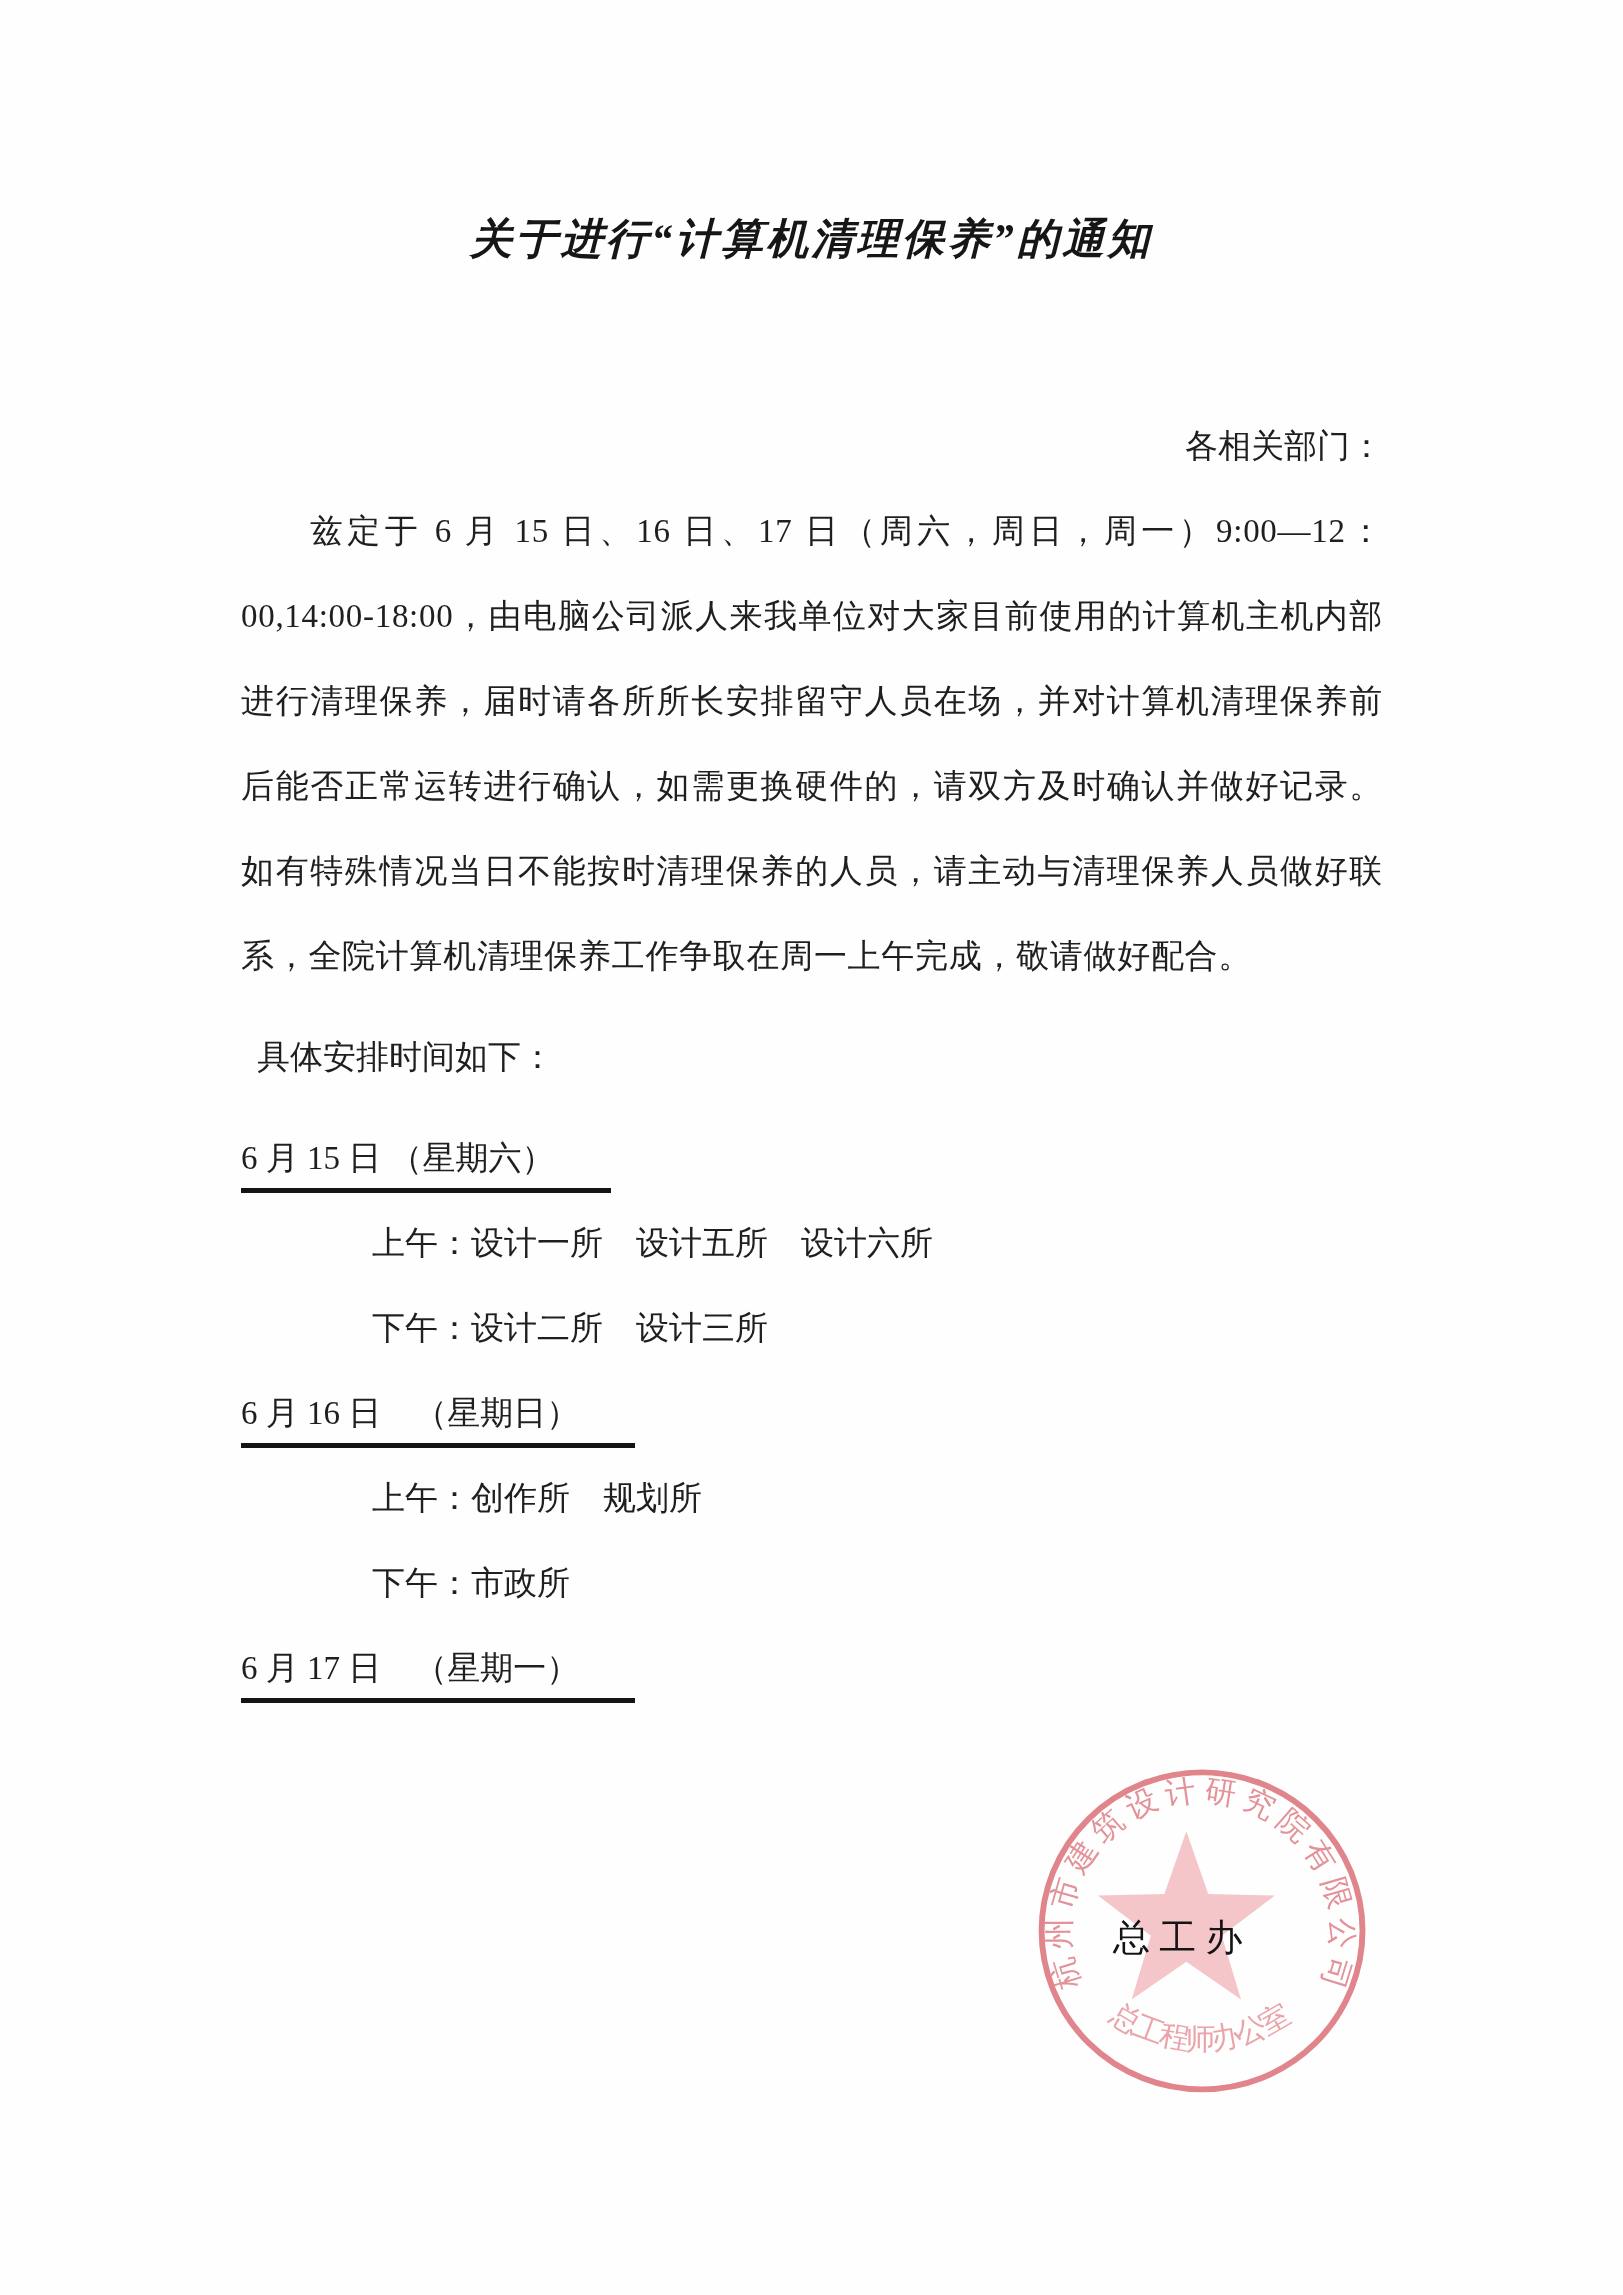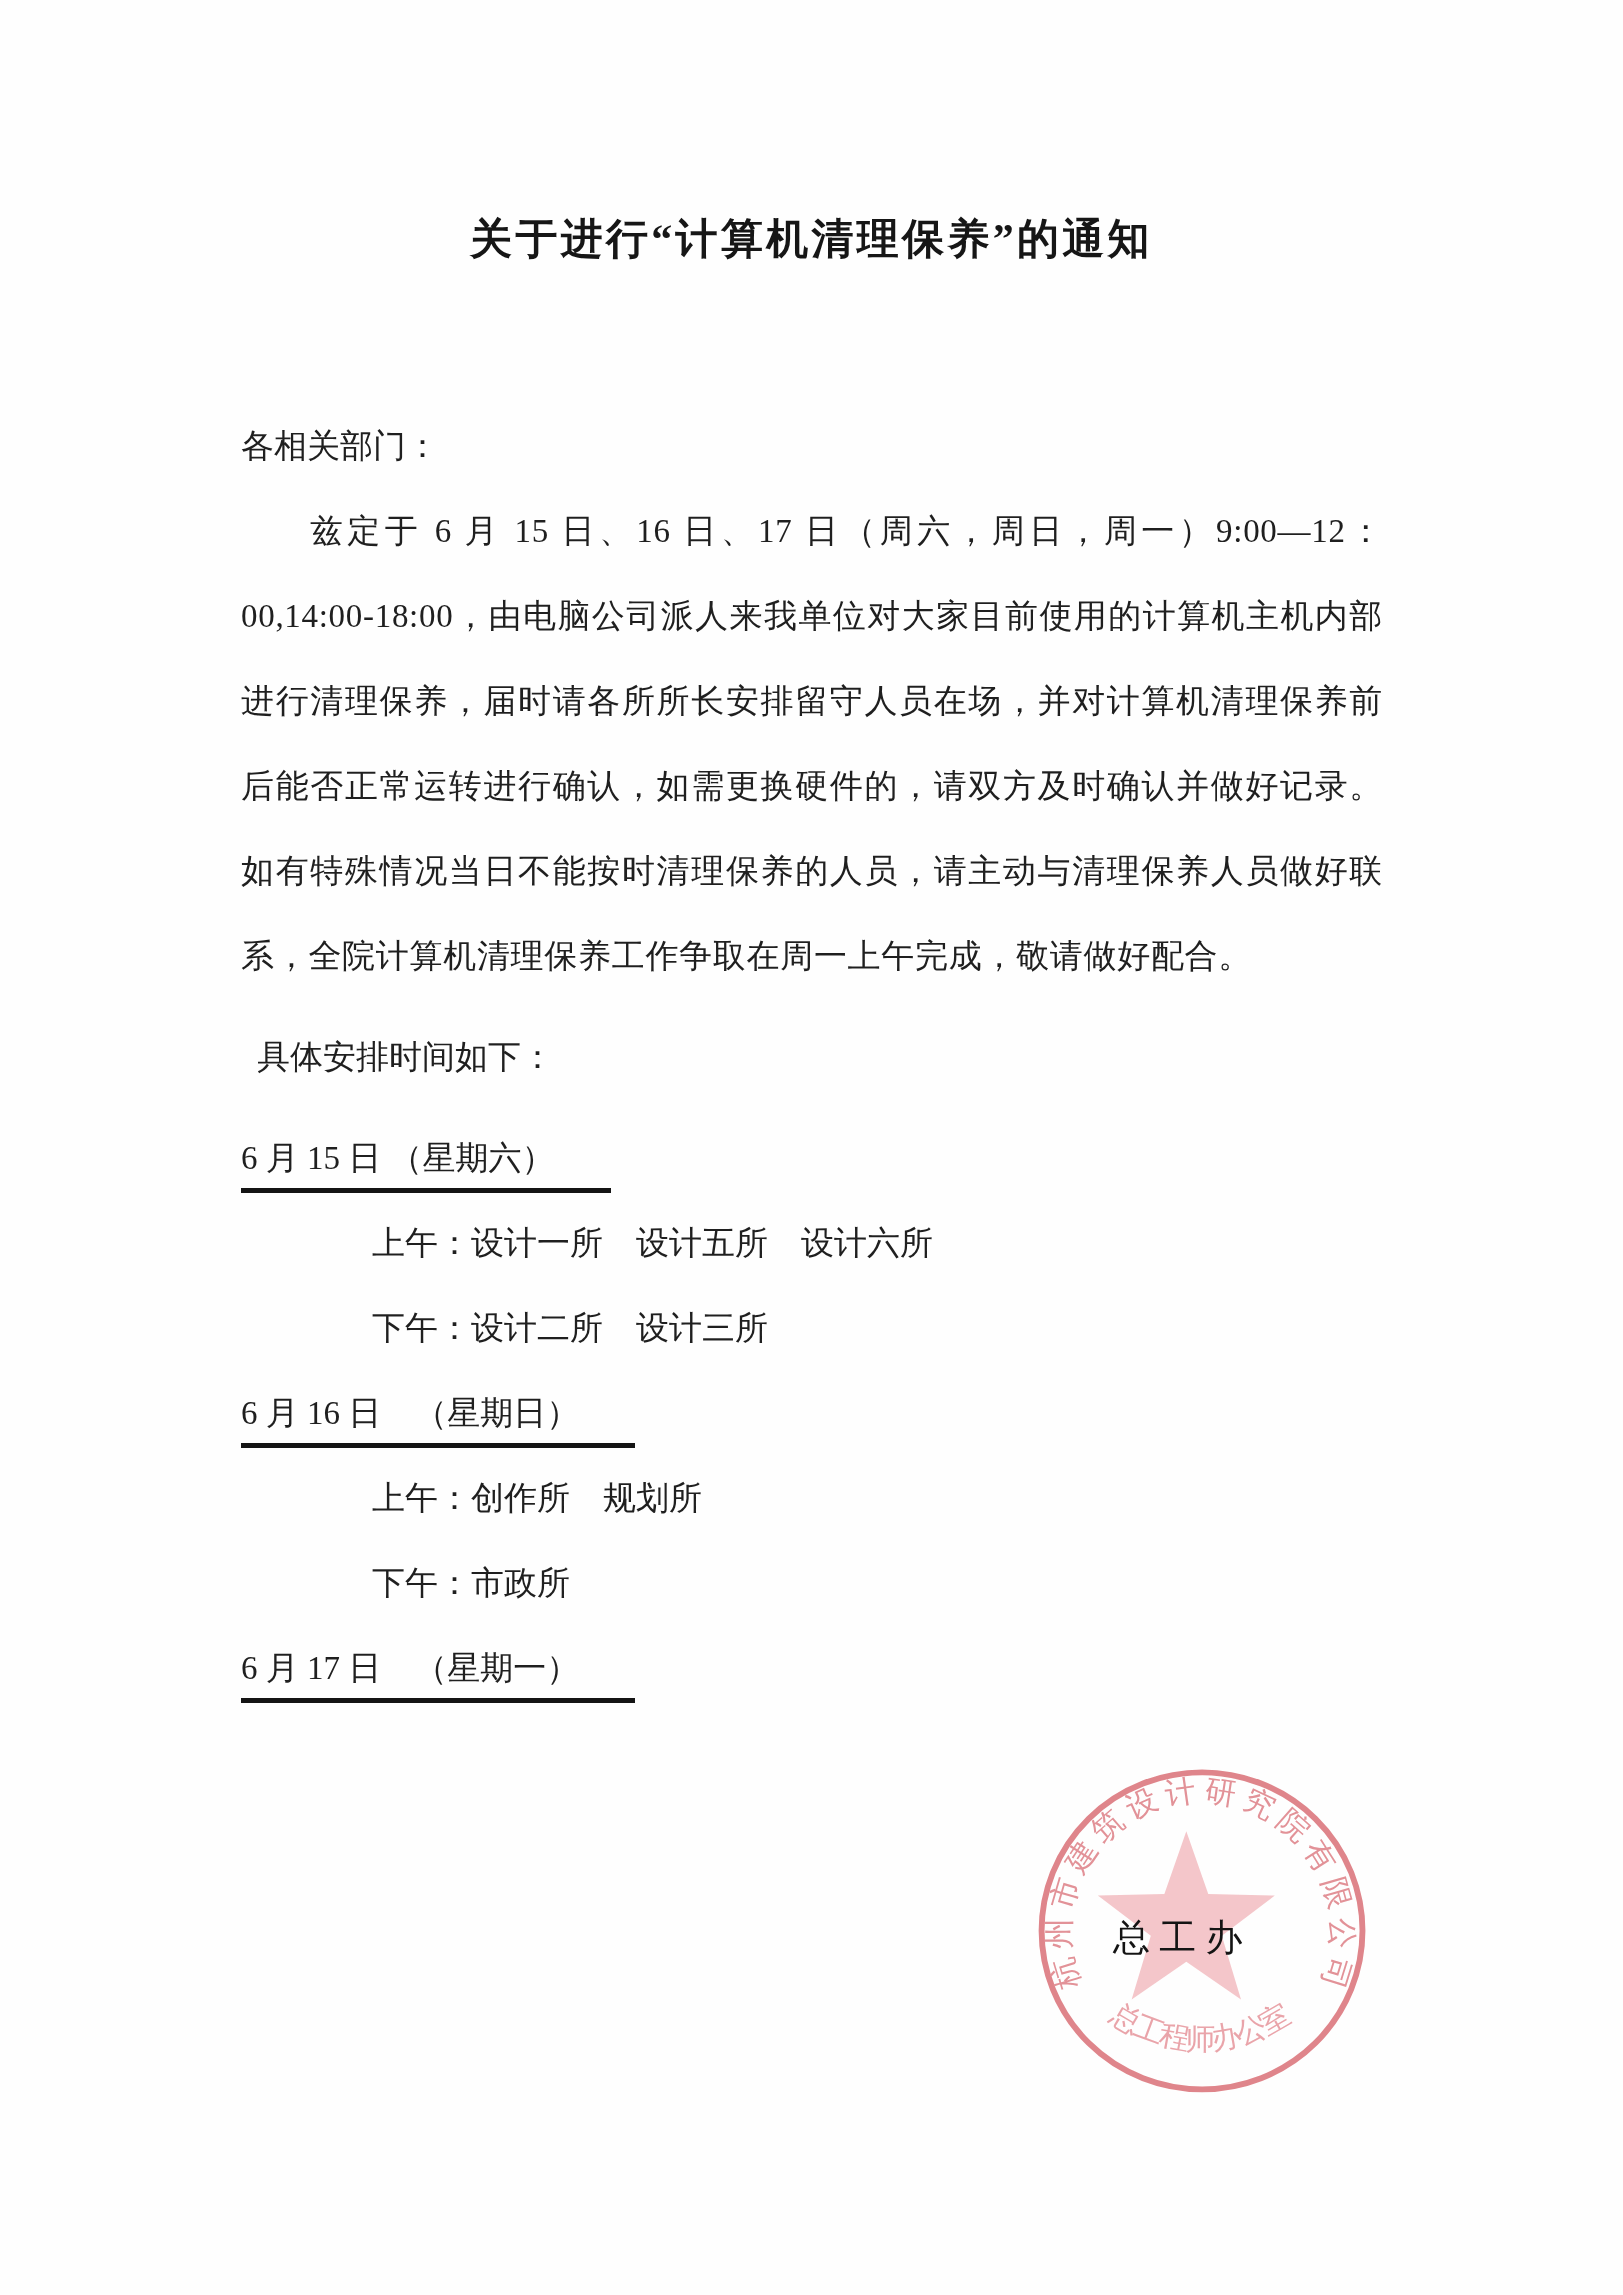--- a/index.html
+++ b/index.html
@@ -17,29 +17,31 @@
     overflow: hidden;
   }
   .title {
     margin: 0;
     padding-top: 211px;
     text-align: center;
     font-size: 42px;
     font-weight: 700;
     letter-spacing: 3.3px;
     color: #161616;
+    font-style: italic;
   }
   .content {
     width: 1142px;
     margin: 0 0 0 241px;
     font-size: 33px;
     line-height: 85px;
   }
   .salutation {
     margin: 137px 0 0 0;
+    text-align: right;
   }
   .para {
     margin: 0;
     text-indent: 69px;
     text-align: justify;
     letter-spacing: 0.7px;
   }
   .intro {
     margin: 16px;
   }

